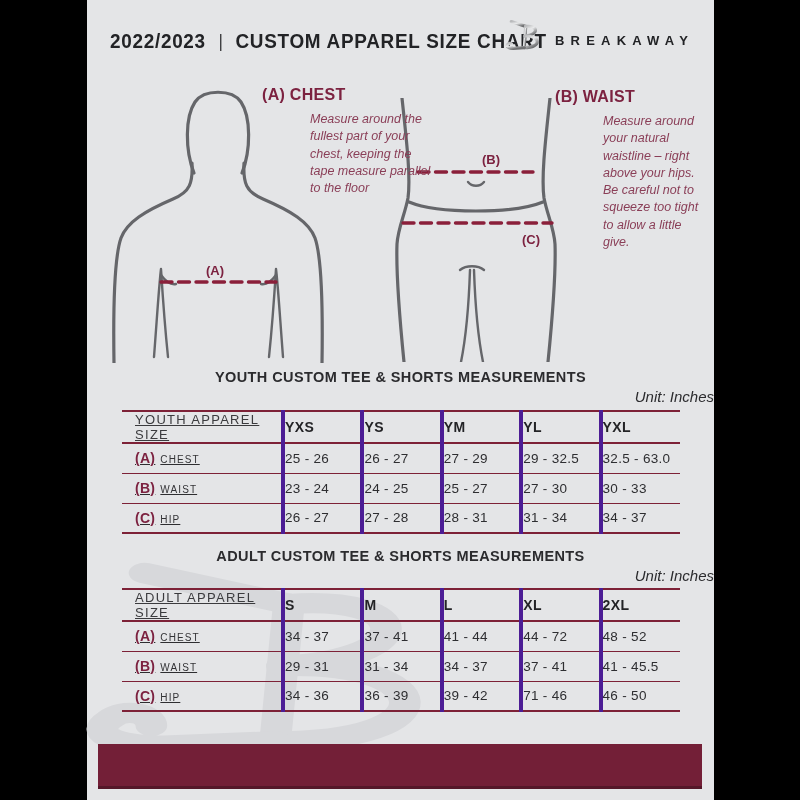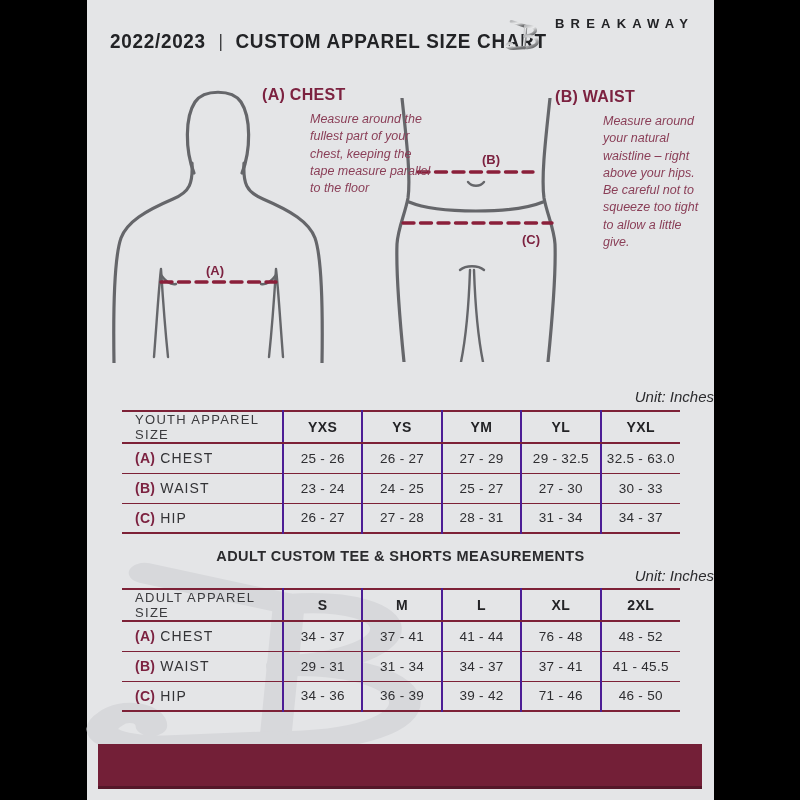--- a/index.html
+++ b/index.html
@@ -7,21 +7,21 @@
   .stage { position:relative; width:800px; height:800px; background:#000; overflow:hidden;
            font-family:"Liberation Sans", sans-serif; }
   .page { position:absolute; left:87px; top:0; width:627px; height:800px; background:#e4e5e7; }
 
   
   .hdr-text { position:absolute; left:23px; top:29px; display:flex; align-items:center; gap:12px;
               transform:scaleX(0.9); transform-origin:left center; white-space:nowrap; }
   .hdr-year, .hdr-title { font-size:21px; font-weight:bold; color:#222326; letter-spacing:0.8px; }
   .hdr-pipe { font-size:19px; color:#3a3a3d; font-weight:normal; padding:0 2px; }
   .hdr-logo { position:absolute; left:416px; top:13px; }
-  .hdr-brand { position:absolute; left:468px; top:16px; font-size:13px; font-weight:bold;
+  .hdr-brand { position:absolute; left:468px; top:33px; font-size:13px; font-weight:bold;
                color:#222326; letter-spacing:6.2px; }
 
   
   .fig { position:absolute; }
   .fig path, .fig line { fill:none; stroke-linecap:round; stroke-linejoin:round; }
   .body-line { stroke:#65666a; stroke-width:3.2px; }
   .body-thin { stroke:#65666a; stroke-width:2.4px; }
   .dash-line { stroke:#8a1f3a; stroke-width:3.4px; stroke-dasharray:11 6.5; }
   .fig text { font-family:"Liberation Sans", sans-serif; font-size:13px; font-weight:bold; fill:#7c2240; }
 
@@ -44,29 +44,29 @@
                color:#2b2b2e; z-index:2; }
   .yt-title { top:369px; } .yt-unit { top:388px; }
   .at-title { top:548px; } .at-unit { top:567px; }
 
   
   table { position:absolute; left:35px; width:558px; border-collapse:collapse; table-layout:fixed;
           z-index:2; background:transparent;
           border-top:2px solid #7d2137; border-bottom:2px solid #7d2137; }
   .youth-table { top:410px; } .adult-table { top:588px; }
   col.c-label { width:161px; } col.c-size { width:79.4px; }
-  th, td { border-left:2px solid #4c1d95; text-align:center; vertical-align:middle; }
-  th:first-child, td:first-child { border-left:none; text-align:left; padding-left:13px; }
+  th, td { border-left:4px solid #4c1d95; text-align:left; vertical-align:middle; }
+  th:first-child, td:first-child { border-left:none; text-align:left; padding-left:13px;text-decoration:underline; }
   thead th { height:32px; border-bottom:2px solid #7d2137; font-size:14px; font-weight:bold; color:#232326;
              letter-spacing:0.4px; }
   thead th:first-child { font-size:13px; font-weight:normal; color:#3b3b3e; letter-spacing:1.3px; }
   tbody td { height:30px; font-size:13.5px; color:#2e2e31; letter-spacing:0.3px; }
   tbody tr + tr td { border-top:1.6px solid #7d2137; }
   .rk { font-weight:bold; color:#7c2240; margin-right:5px; font-size:14px; }
-  .rl { color:#333336; letter-spacing:1.1px; font-size:14px; }
+  .rl { color:#333336; letter-spacing:1.1px; font-size:10px; }
 
   
   .footer-bar { position:absolute; left:11px; top:744px; width:604px; height:45px;
                 background:#731f37; border-bottom:3px solid #551729; z-index:3; }
 </style>
 </head>
 <body>
 
 <div class="stage">
   <div class="page">
@@ -130,20 +130,21 @@
     </div>
 
     <svg class="watermark" width="440" height="248" viewBox="0 0 64 56" preserveAspectRatio="none">
       <path d="M 12 7 L 33 14"></path>
       <path d="M 33 14 L 31 45"></path>
       <path d="M 33 14 C 51 12 53 26 32 28"></path>
       <path d="M 32 28 C 55 27 57 45 31 45"></path>
       <path d="M 31 45 L 15 46 C 7 46 4 43 7 40 C 9 37.5 13 38.5 13 41.5"></path>
     </svg>
 
+    <div class="tbl-title yt-title">YOUTH CUSTOM TEE &amp; SHORTS MEASUREMENTS</div>
     <div class="tbl-unit yt-unit">Unit: Inches</div>
     <table class="youth-table">
       <colgroup>
           <col class="c-label">
           <col class="c-size">
           <col class="c-size">
           <col class="c-size">
           <col class="c-size">
           <col class="c-size">
         </colgroup>
@@ -205,21 +206,21 @@
           <th>XL</th>
           <th>2XL</th>
         </tr>
       </thead>
       <tbody>
         <tr>
           <td><span class="rk">(A)</span><span class="rl">CHEST</span></td>
           <td>34 - 37</td>
           <td>37 - 41</td>
           <td>41 - 44</td>
-          <td>76 - 48</td>
+          <td>44 - 72</td>
           <td>48 - 52</td>
         </tr>
         <tr>
           <td><span class="rk">(B)</span><span class="rl">WAIST</span></td>
           <td>29 - 31</td>
           <td>31 - 34</td>
           <td>34 - 37</td>
           <td>37 - 41</td>
           <td>41 - 45.5</td>
         </tr>

